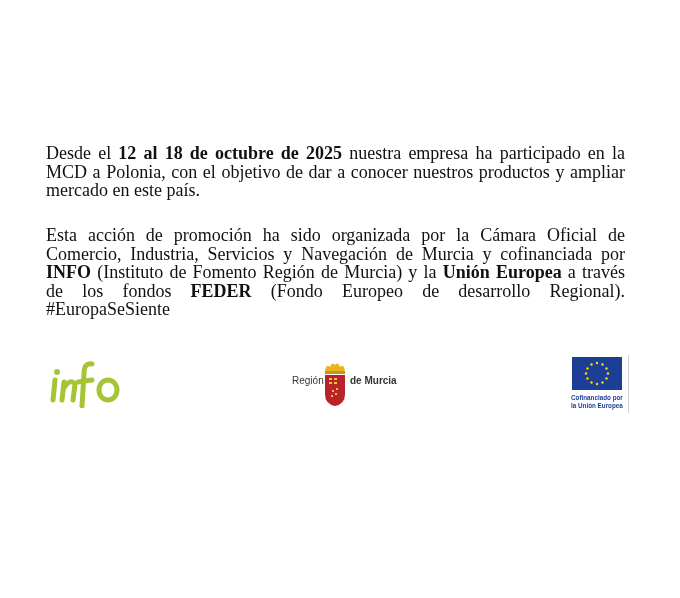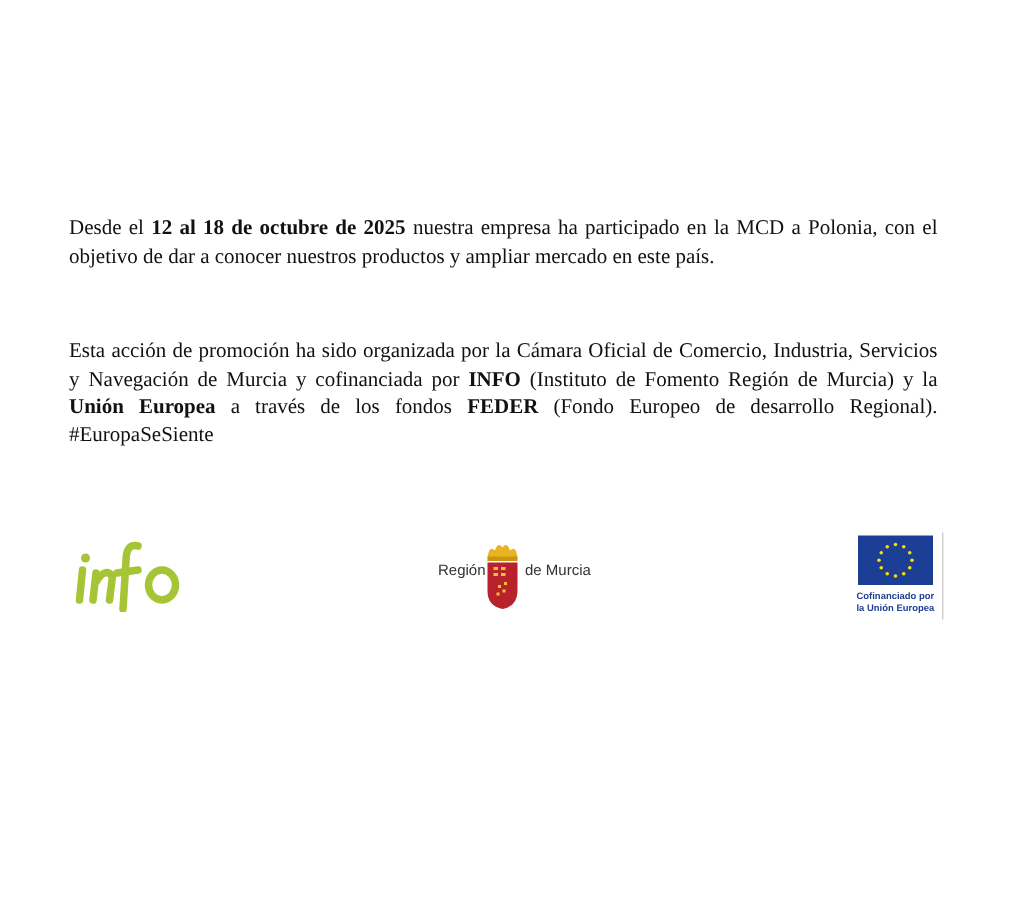--- a/index.html
+++ b/index.html
@@ -1,17 +1,17 @@
 <!DOCTYPE html>
 <html><head>
 <meta charset="utf-8">
 <style>
   html, body { margin:0; padding:0; background:#ffffff; }
   body { width:680px; height:598px; position:relative; overflow:hidden; font-family:"Liberation Serif","DejaVu Serif",serif; color:#111; }
-  .para { position:absolute; left:46px; width:579px; font-size:14px; line-height:18.5px; text-align:justify; margin:0; }
+  .para { position:absolute; left:46px; width:579px; font-size:18px; line-height:18.5px; text-align:justify; margin:0; }
   #p1 { top:144px; }
   #p2 { top:210px;margin-top:16px; }
   b { font-weight:bold; }
   .logo { position:absolute; }
   #info-logo { left:48px; top:360px; width:76px; height:48px; }
   #murcia-logo { left:286px; top:360px; width:114px; height:46px; }
   #murcia-logo .txt { position:absolute; top:15px; font-family:"Liberation Sans","DejaVu Sans",sans-serif; font-size:10px; color:#333; }
   #eu-logo { left:570px; top:355px; width:62px; height:60px; }
   .eu-flag { position:absolute; left:2px; top:2px; width:50px; height:33px; background:#1d3e95; }
   .eu-text { position:absolute; left:1px; top:39px; font-family:"Liberation Sans","DejaVu Sans",sans-serif; font-size:6.3px; font-weight:bold; color:#1d3e95; line-height:7.5px; white-space:nowrap; }
@@ -54,21 +54,21 @@
       <rect x="7" y="18" width="3" height="2"></rect>
         <rect x="12" y="18" width="3" height="2"></rect>
       <rect x="7" y="22" width="3" height="2"></rect>
         <rect x="12" y="22" width="3" height="2"></rect>
       <rect x="10" y="30" width="2" height="2"></rect>
         <rect x="13" y="33" width="2" height="2"></rect>
       <rect x="9" y="35" width="2" height="2"></rect>
         <rect x="14" y="28" width="2" height="2"></rect>
     </g>
   </svg>
-  <span class="txt" style="left:64px;">de Murcia</span>
+  <span class="txt" style="left:64px;font-weight:bold;">de Murcia</span>
 </div>
 
 <div class="logo" id="eu-logo">
   <div class="eu-flag">
     <svg width="50" height="33" viewBox="0 0 50 33">
       <g fill="#ffdd00">
         <circle cx="25" cy="6" r="1.2"></circle>
           <circle cx="30.5" cy="7.5" r="1.2"></circle>
           <circle cx="34.5" cy="11.5" r="1.2"></circle>
         <circle cx="36" cy="16.5" r="1.2"></circle>

